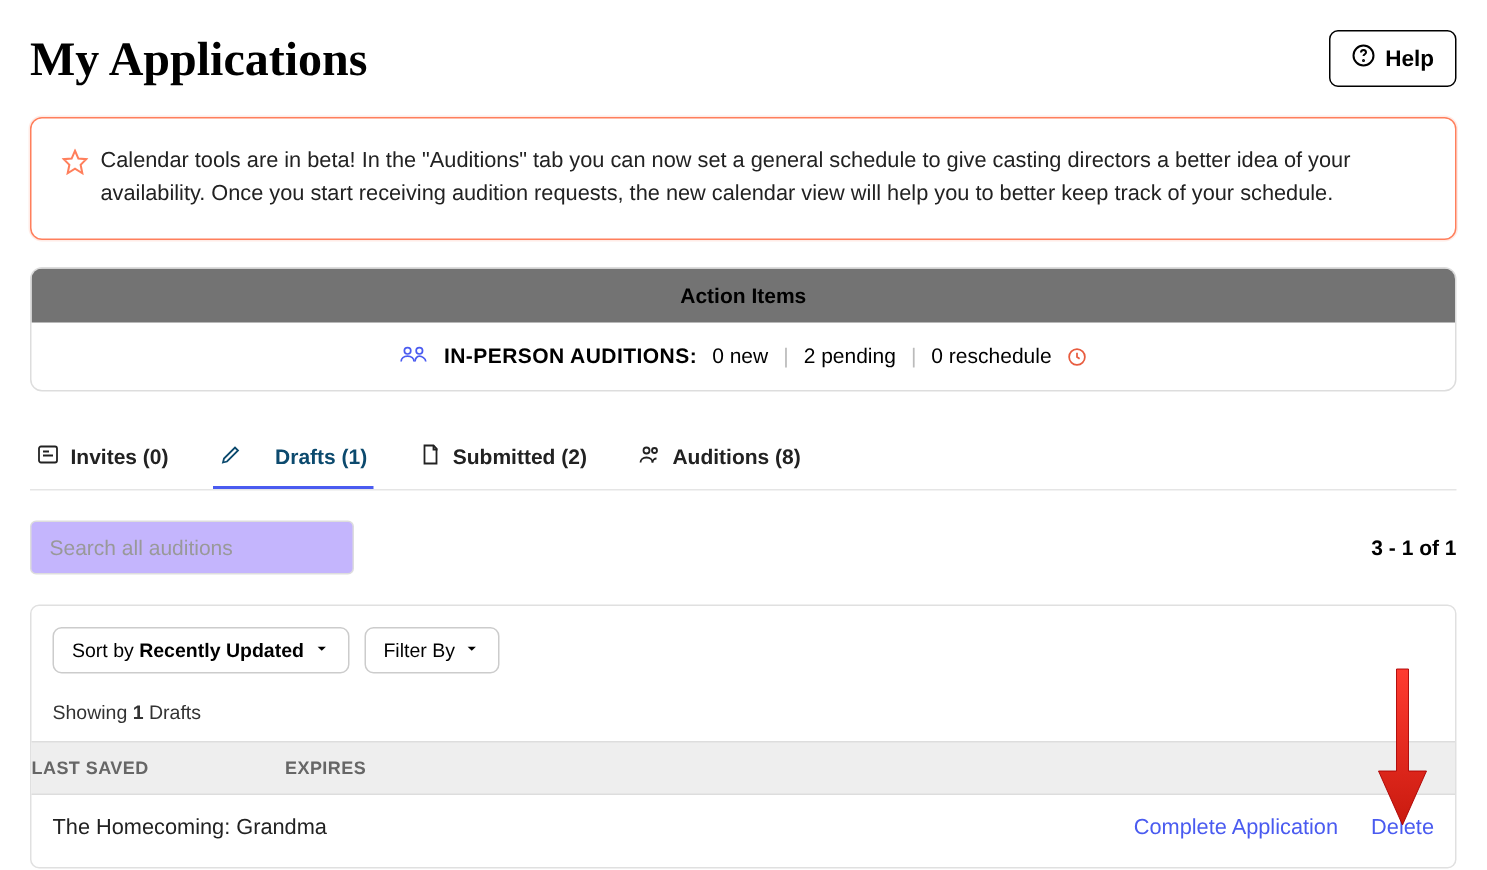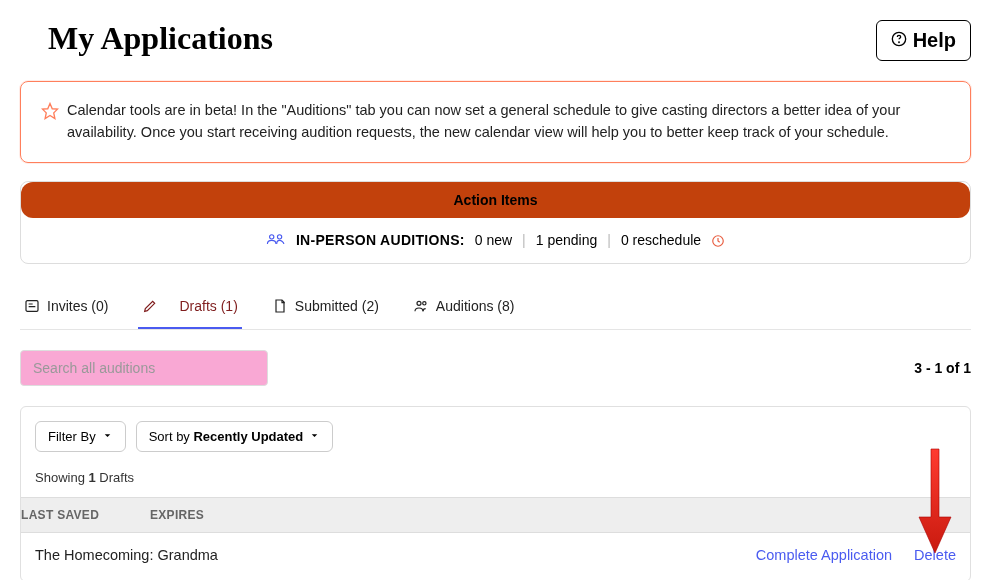--- a/index.html
+++ b/index.html
@@ -5,39 +5,38 @@
     * { box-sizing: border-box; margin: 0; padding: 0; }
     body {
       font-family: -apple-system, BlinkMacSystemFont, "Segoe UI", Arial, sans-serif;
       background: #fff;
       padding: 20px;
       width: 991px;
     }
     .header-row {
       display: flex;
       justify-content: space-between;
-      align-items: flex-start;
+      align-items: center;
       margin-bottom: 20px;
-      margin-left: 28px;
     }
     .page-title {
       font-family: Georgia, 'Times New Roman', serif;
       font-size: 32px;
       font-weight: 700;
       color: #000;
     }
     .help-btn {
       display: flex;
       align-items: center;
       gap: 6px;
       border: 1.5px solid #000;
       border-radius: 6px;
       background: #fff;
       padding: 8px 14px;
-      font-size: 20px;
+      font-size: 15px;
       font-weight: 700;
       cursor: pointer;
     }
     .help-btn svg { width: 16px; height: 16px; }
     .beta-banner {
       display: flex;
       gap: 8px;
       border: 1.5px solid #ff7f5c;
       border-radius: 8px;
       padding: 18px 20px;
@@ -55,26 +54,25 @@
       color: #222;
       line-height: 1.5;
     }
     .action-items {
       border: 1px solid #ddd;
       border-radius: 8px;
       margin-bottom: 24px;
       overflow: hidden;
     }
     .action-header {
-      background: #c2410c;
+      background: #737373;
       text-align: center;
       font-weight: 700;
       font-size: 14px;
       padding: 10px;
-      border-radius: 12px;
     }
     .action-body {
       display: flex;
       justify-content: center;
       align-items: center;
       gap: 10px;
       padding: 14px;
       font-size: 14px;
     }
     .action-body .person-icon { color: #4a5bf0; }
@@ -87,47 +85,48 @@
     .clock-icon svg { width: 14px; height: 14px; vertical-align: middle; }
     .clock-icon { color: #e85c3f; }
     .tabs-row {
       display: flex;
       gap: 26px;
       border-bottom: 1px solid #e5e5e5;
       margin-bottom: 20px;
     }
     .tab {
       display: flex;
+      align-items: center;
       gap: 7px;
       padding: 10px 4px;
       font-size: 14px;
-      font-weight: 400;
+      font-weight: 700;
       color: #222;
       cursor: pointer;
       border-bottom: 2px solid transparent;
     }
     .tab.active {
-      color: #7f1d1d;
+      color: #0c4a6e;
       border-bottom-color: #4a5bf0;
       gap: 21px;
     }
     .tab svg { width: 16px; height: 16px; }
     .controls-row {
       display: flex;
       justify-content: space-between;
       align-items: center;
       margin-bottom: 20px;
     }
     .search-input {
-      width: 248px;
+      width: 216px;
       padding: 9px 12px;
       border: 1px solid #ddd;
       border-radius: 4px;
       font-size: 14px;
-      background: #f9a8d4;
+      background: #c4b5fd;
       color: #333;
     }
     .search-input::placeholder { color: #999; }
     .result-count {
       font-size: 14px;
       font-weight: 700;
     }
     .drafts-panel {
       border: 1px solid #e0e0e0;
       border-radius: 6px;
@@ -171,21 +170,21 @@
       color: #666;
       letter-spacing: 0.3px;
     }
     .table-row {
       display: flex;
       align-items: center;
       padding: 14px 0 4px;
       margin: 0 -14px;
     }
     .col-production { width: 330px; padding-left: 14px; }
-    .col-saved { width: 129px; }
+    .col-saved { width: 169px; }
     .col-expires { width: 155px; }
     .col-actions { flex: 1; text-align: right; padding-right: 14px; }
     .table-row .cell {
       font-size: 14.5px;
       color: #222;
     }
     .link-btn {
       color: #4a5bf0;
       font-size: 14.5px;
       cursor: pointer;
@@ -233,21 +232,21 @@
       <svg viewBox="0 0 28 16" fill="none" stroke="currentColor" stroke-width="1.6">
           <circle cx="8" cy="5" r="3"></circle>
           <path d="M2 15c0-3 2.5-5 6-5s6 2 6 5"></path>
           <circle cx="19" cy="5" r="3"></circle>
           <path d="M15 15c0-3 2-5 4-5s6 2 6 5"></path>
         </svg>
     </span>
     <span class="action-label">IN-PERSON AUDITIONS:</span>
     <span>0 new</span>
     <span class="action-divider">|</span>
-    <span>1 pending</span>
+    <span>2 pending</span>
     <span class="action-divider">|</span>
     <span>0 reschedule</span>
     <span class="clock-icon">
       <svg viewBox="0 0 24 24" fill="none" stroke="currentColor" stroke-width="2">
           <circle cx="12" cy="12" r="9"></circle>
           <path d="M12 7v5l3 2"></path>
         </svg>
     </span>
   </div>
 </div>
@@ -293,29 +292,29 @@
 </div>
 
 <div class="controls-row">
   <input class="search-input" type="text" placeholder="Search all auditions" style="">
   <span class="result-count">3 - 1 of 1</span>
 </div>
 
 <div class="drafts-panel">
   <div class="filter-row">
     <button class="pill-btn">
-      <span>Filter By</span>
+      <span class="sort-label"><span>Sort by </span><span class="bold">Recently Updated</span></span>
       <span class="chev">
         <svg viewBox="0 0 24 24" fill="currentColor">
             <path d="M6 9l6 6 6-6z"></path>
           </svg>
       </span>
     </button>
     <button class="pill-btn">
-      <span class="sort-label"><span>Sort by </span><span class="bold">Recently Updated</span></span>
+      <span>Filter By</span>
       <span class="chev">
         <svg viewBox="0 0 24 24" fill="currentColor">
             <path d="M6 9l6 6 6-6z"></path>
           </svg>
       </span>
     </button>
   </div>
 
   <div class="showing-text">
     <span>Showing </span><span class="bold">1</span><span> Drafts</span>

